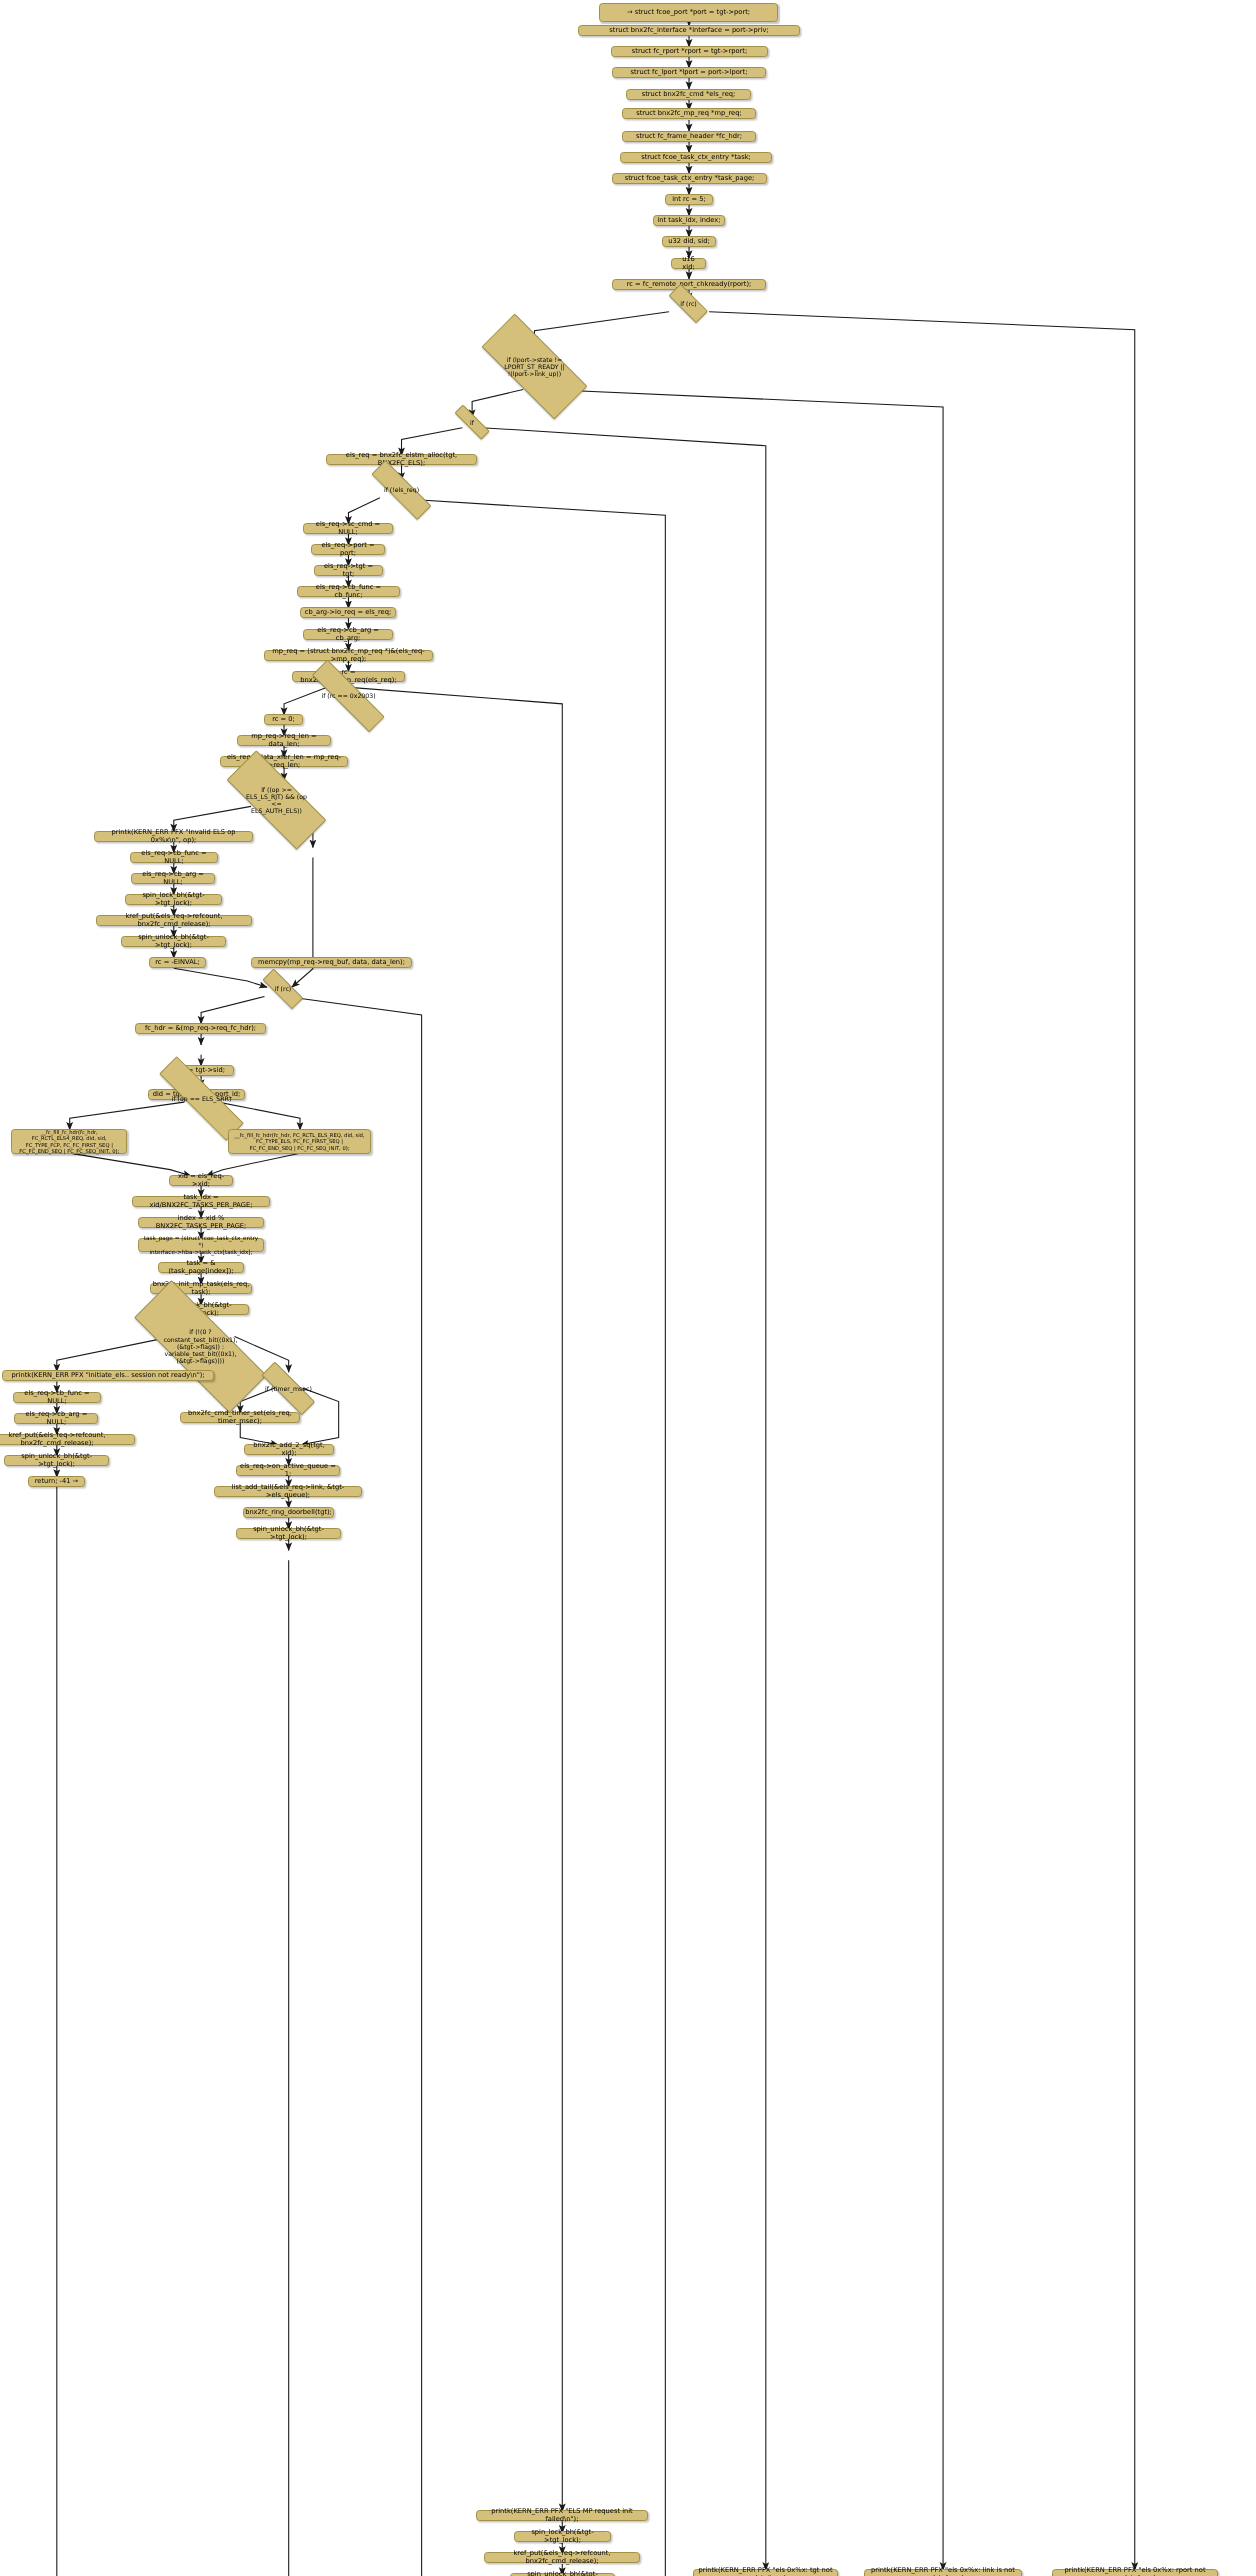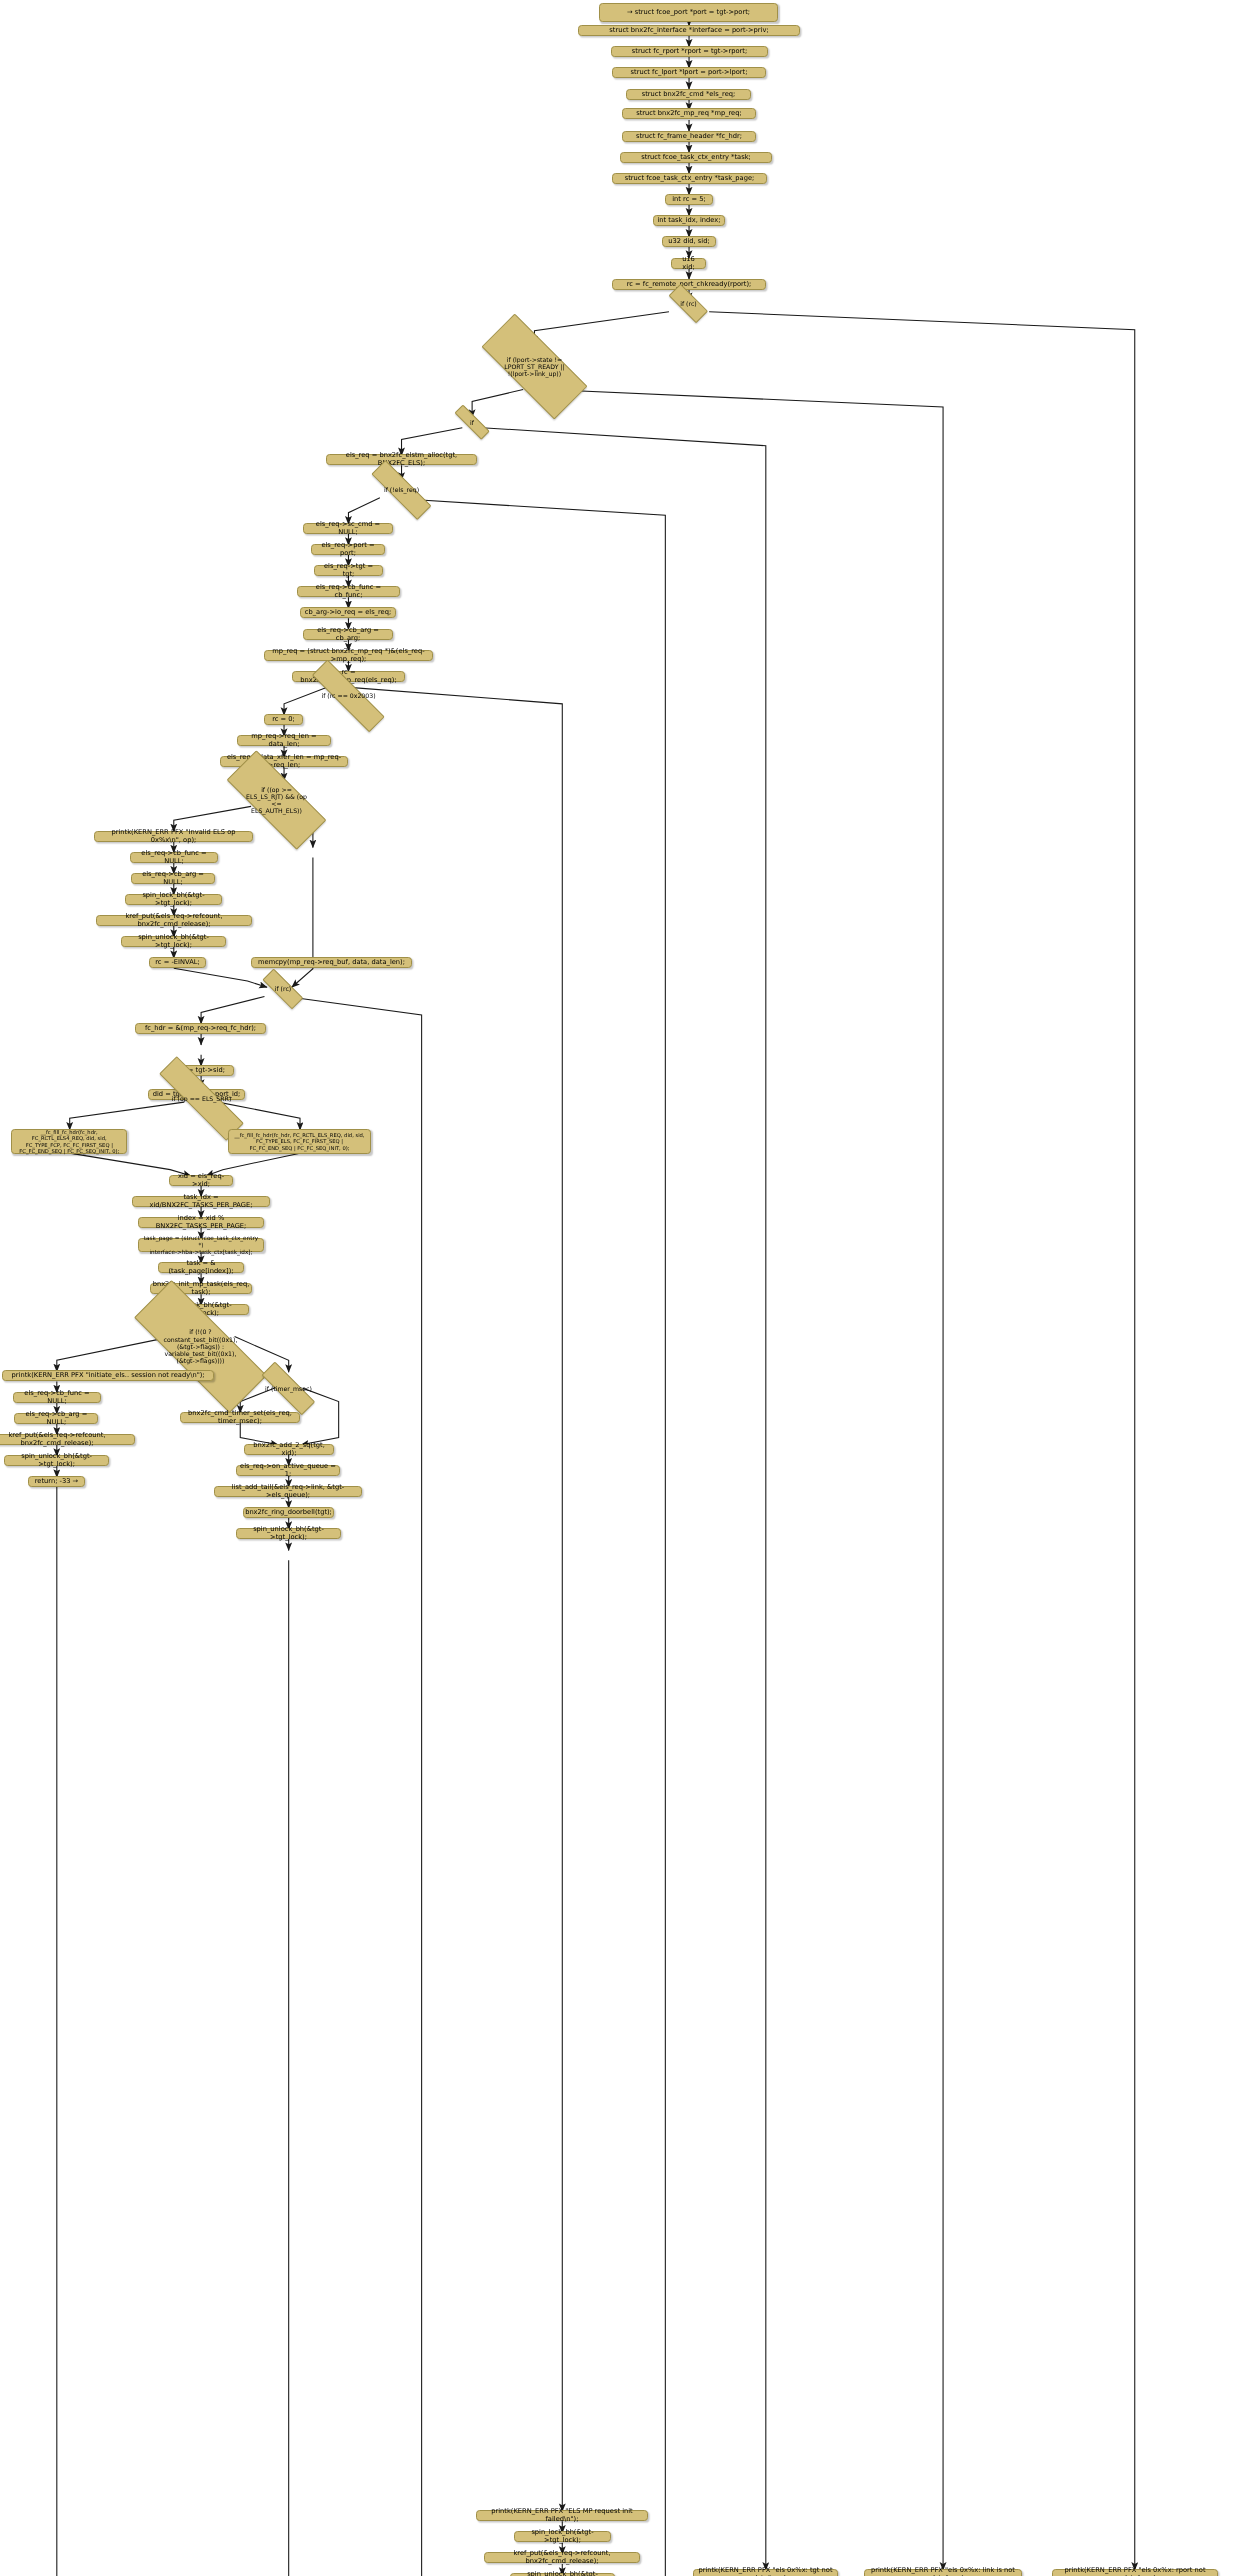--- a/index.html
+++ b/index.html
@@ -263,21 +263,21 @@
 (&amp;tgt-&gt;flags)) :
 variable_test_bit((0x1),
 (&amp;tgt-&gt;flags))))</div>
   </div>
 
   <div class="node" style="left:2.1px;top:1370px;width:212px;height:11.3px;">printk(KERN_ERR PFX "initiate_els.. session not ready\n");</div>
   <div class="node" style="left:13px;top:1392px;width:88px;height:11.3px;">els_req-&gt;cb_func = NULL;</div>
   <div class="node" style="left:14.4px;top:1413px;width:84px;height:11.3px;">els_req-&gt;cb_arg = NULL;</div>
   <div class="node" style="left:-21px;top:1434px;width:156px;height:11.3px;">kref_put(&amp;els_req-&gt;refcount, bnx2fc_cmd_release);</div>
   <div class="node" style="left:4.1px;top:1455px;width:105px;height:11.3px;">spin_unlock_bh(&amp;tgt-&gt;tgt_lock);</div>
-  <div class="node" style="left:28px;top:1476px;width:57px;height:11.3px;">return; -33 →</div>
+  <div class="node" style="left:28px;top:1476px;width:57px;height:11.3px;">return; -41 →</div>
 
   <div class="diamond" style="left:260px;top:1379px;width:57px;height:18.5px;">
     <div class="dshape"></div>
     <div class="dtxt tiny">if (timer_msec)</div>
   </div>
 
   <div class="node" style="left:180px;top:1412px;width:120px;height:11.3px;">bnx2fc_cmd_timer_set(els_req, timer_msec);</div>
   <div class="node" style="left:244px;top:1444px;width:90px;height:11.3px;">bnx2fc_add_2_sq(tgt, xid);</div>
   <div class="node" style="left:236px;top:1465px;width:104px;height:11.3px;">els_req-&gt;on_active_queue = 1;</div>
   <div class="node" style="left:214px;top:1486px;width:148px;height:11.3px;">list_add_tail(&amp;els_req-&gt;link, &amp;tgt-&gt;els_queue);</div>

